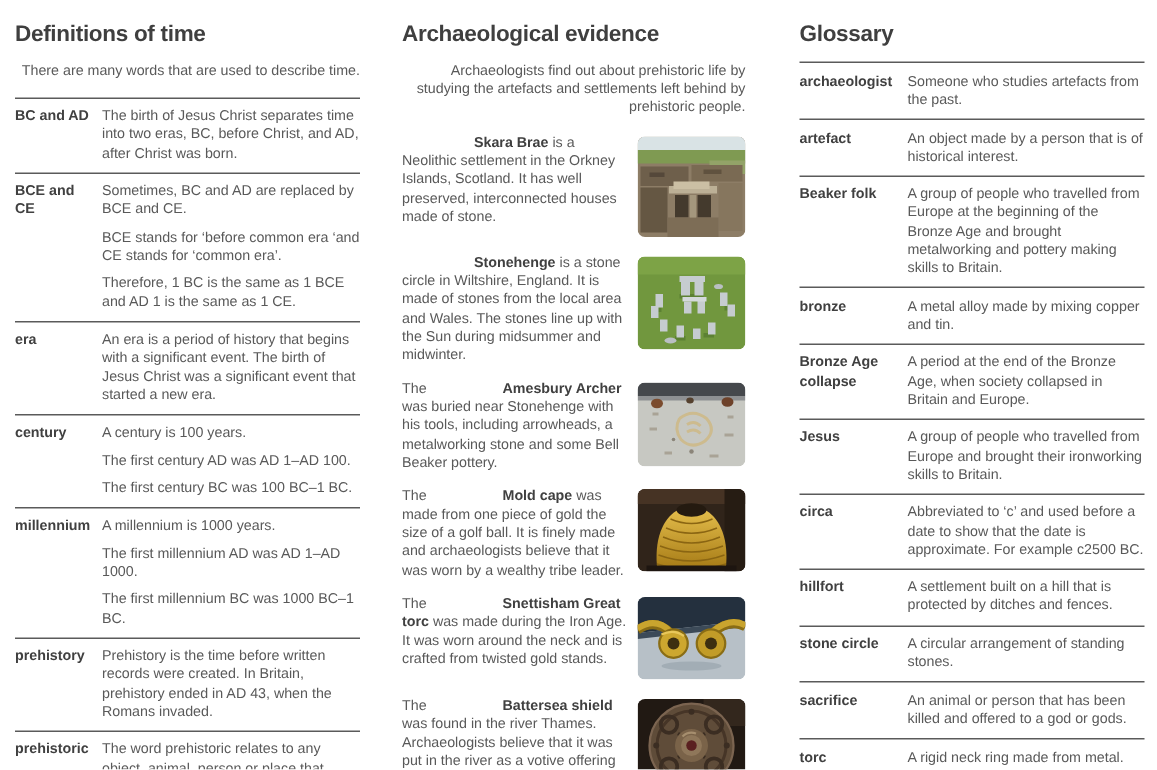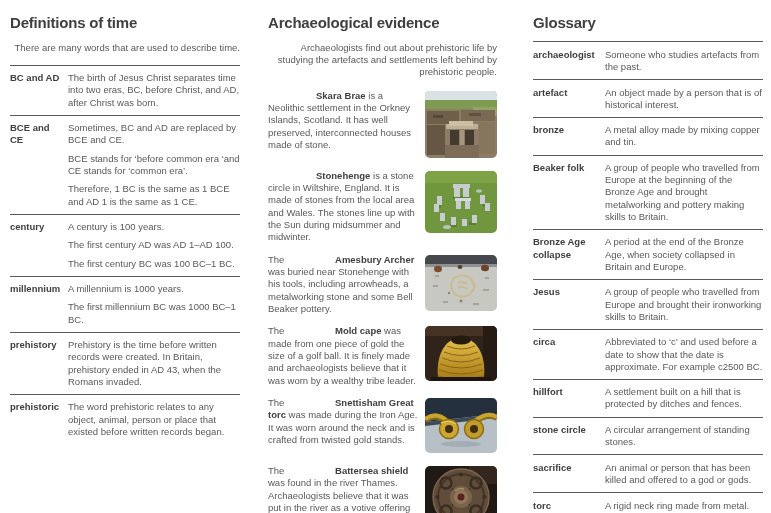--- a/index.html
+++ b/index.html
@@ -55,31 +55,38 @@
       </div>
       <div class="def-row">
         <div class="term">BCE and CE</div>
         <div class="defs">
           <p>Sometimes, BC and AD are replaced by BCE and CE.</p>
           <p>BCE stands for ‘before common era ‘and CE stands for ‘common era’.</p>
           <p>Therefore, 1 BC is the same as 1 BCE and AD 1 is the same as 1 CE.</p>
         </div>
       </div>
       <div class="def-row">
+        <div class="term">era</div>
+        <div class="defs">
+          <p>An era is a period of history that begins with a significant event. The birth of Jesus Christ was a significant event that started a new era.</p>
+        </div>
+      </div>
+      <div class="def-row">
         <div class="term">century</div>
         <div class="defs">
           <p>A century is 100 years.</p>
           <p>The first century AD was AD 1–AD 100.</p>
           <p>The first century BC was 100 BC–1 BC.</p>
         </div>
       </div>
       <div class="def-row">
         <div class="term">millennium</div>
         <div class="defs">
           <p>A millennium is 1000 years.</p>
+          <p>The first millennium AD was AD 1–AD 1000.</p>
           <p>The first millennium BC was 1000 BC–1 BC.</p>
         </div>
       </div>
       <div class="def-row">
         <div class="term">prehistory</div>
         <div class="defs">
           <p>Prehistory is the time before written records were created. In Britain, prehistory ended in AD 43, when the Romans invaded.</p>
         </div>
       </div>
       <div class="def-row">
@@ -279,32 +286,32 @@
             <p>Someone who studies artefacts from the past.</p>
           </div>
       </div>
       <div class="def-row">
         <div class="term">artefact</div>
         <div class="defs">
             <p>An object made by a person that is of historical interest.</p>
           </div>
       </div>
       <div class="def-row">
+        <div class="term">Beaker folk</div>
+        <div class="defs">
+            <p>A group of people who travelled from Europe at the beginning of the Bronze Age and brought metalworking and pottery making skills to Britain.</p>
+          </div>
+      </div>
+      <div class="def-row">
         <div class="term">bronze</div>
         <div class="defs">
             <p>A metal alloy made by mixing copper and tin.</p>
           </div>
       </div>
       <div class="def-row">
-        <div class="term">Beaker folk</div>
-        <div class="defs">
-            <p>A group of people who travelled from Europe at the beginning of the Bronze Age and brought metalworking and pottery making skills to Britain.</p>
-          </div>
-      </div>
-      <div class="def-row">
         <div class="term">Bronze Age collapse</div>
         <div class="defs">
             <p>A period at the end of the Bronze Age, when society collapsed in Britain and Europe.</p>
           </div>
       </div>
       <div class="def-row">
         <div class="term">Jesus</div>
         <div class="defs">
             <p>A group of people who travelled from Europe and brought their ironworking skills to Britain.</p>
           </div>

